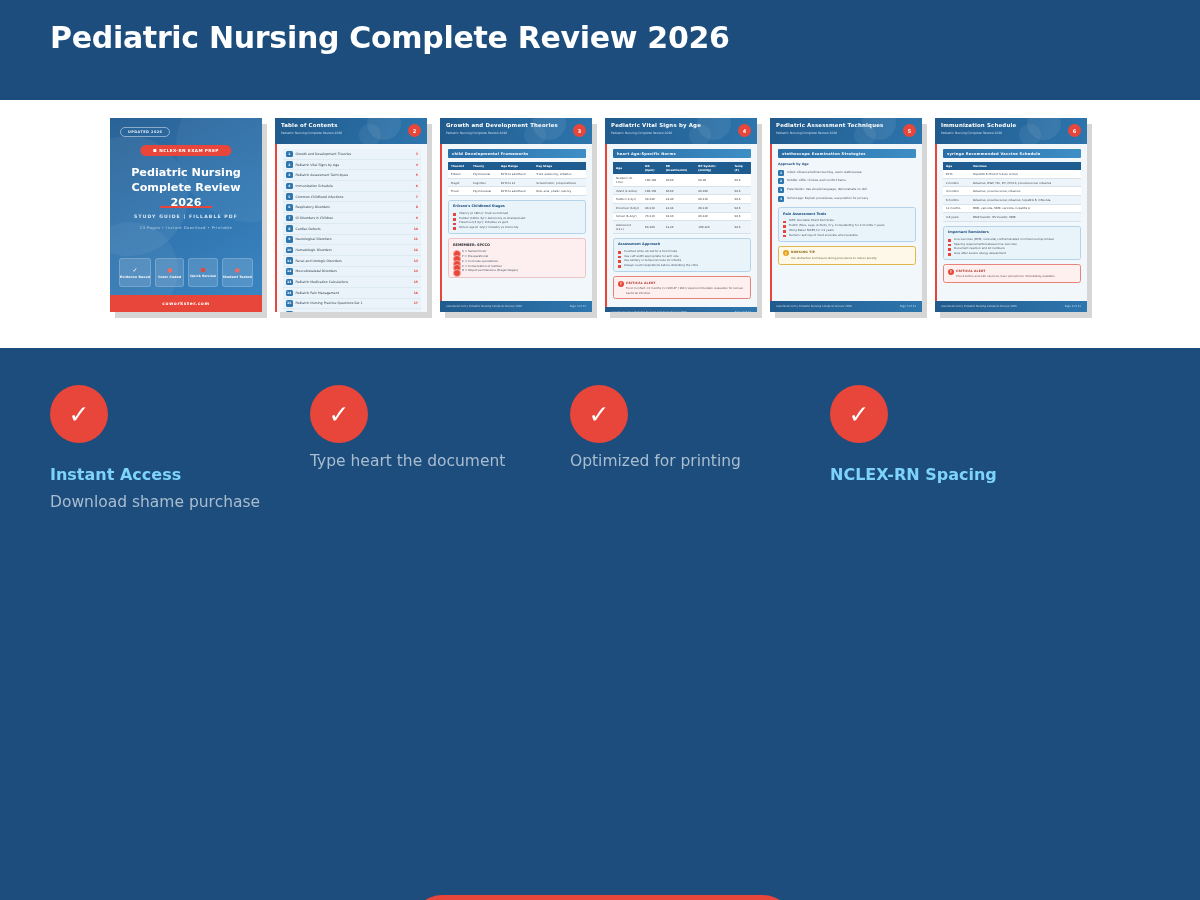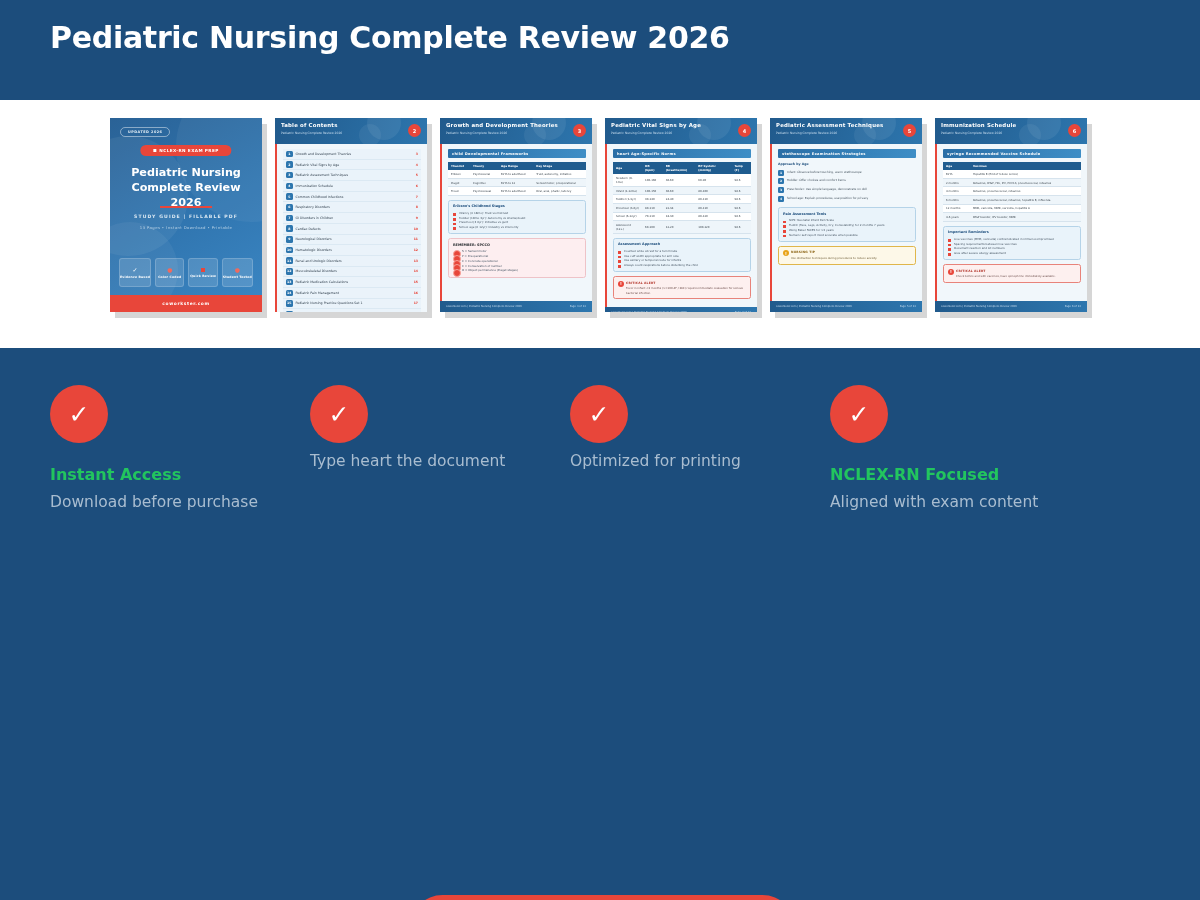--- a/index.html
+++ b/index.html
@@ -198,21 +198,21 @@
     background: #1c4d7c;
   }
   .feat-row { position: absolute; left: 50px; top: 37px; display: flex; width: 1100px; }
   .feat { width: 260px; }
   .feat-circle {
     width: 58px; height: 58px; border-radius: 50%; background: #e8463a;
     display: flex; align-items: center; justify-content: center;
     color: #ffffff; font-size: 25px; line-height: 1;
   }
   .feat-title {
-    margin-top: 22px; font-size: 16px; font-weight: bold; color: #22c55e;
+    margin-top: 22px; font-size: 16px; font-weight: bold; color: #7dd3fc;
     font-family: "DejaVu Sans", sans-serif;
   }
   .feat-desc {
     margin-top: 9px; font-size: 15.5px; color: #a9bdd0;
     font-family: "DejaVu Sans", sans-serif;
   }
 
   .cta {
     position: absolute; left: 410px; top: 547px; width: 385px; height: 65px;
     background: #e8463a; border-radius: 33px;
@@ -625,34 +625,33 @@
           </div>
         </div>
       </div>
   </div>
 
   <div class="features">
     <div class="feat-row" id="feat-row">
         <div class="feat">
           <div class="feat-circle">✓</div>
           <div class="feat-title">Instant Access</div>
-          <div class="feat-desc">Download before purchase</div>
+          <div class="feat-desc">Download shame purchase</div>
         </div>
         <div class="feat">
           <div class="feat-circle">✓</div>
           <div class="feat-desc">Type heart the document</div>
         </div>
         <div class="feat">
           <div class="feat-circle">✓</div>
           <div class="feat-desc">Optimized for printing</div>
         </div>
         <div class="feat">
           <div class="feat-circle">✓</div>
-          <div class="feat-title">NCLEX-RN Focused</div>
-          <div class="feat-desc">Aligned with exam content</div>
+          <div class="feat-title">NCLEX-RN Spacing</div>
         </div>
       </div>
 
     <button class="cta">
       
     </button>
 
   </div>
 </div>
 

